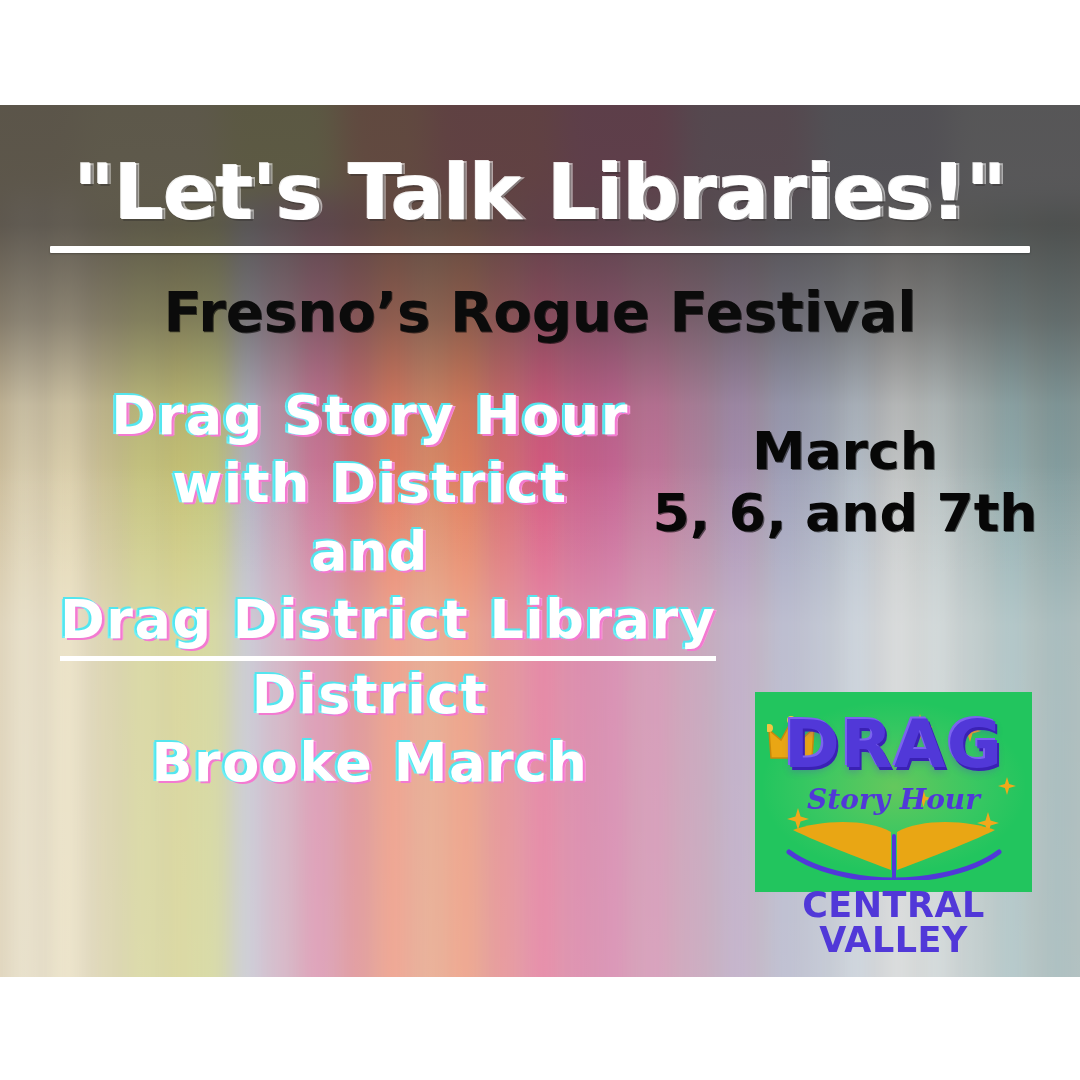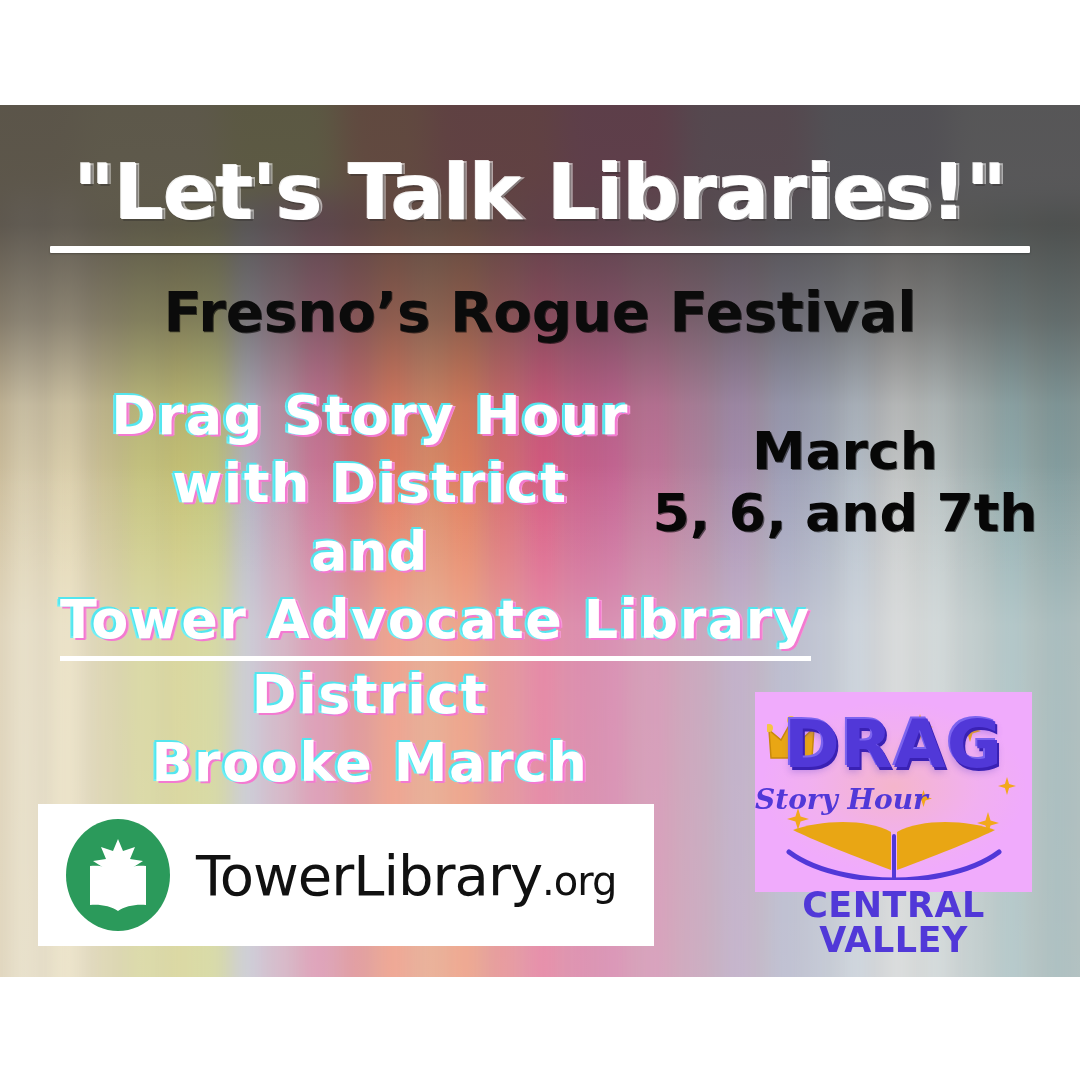--- a/index.html
+++ b/index.html
@@ -119,34 +119,34 @@
   .tl-word{
     font-family:"DejaVu Sans", sans-serif;
     font-size:56px;color:#111111;letter-spacing:-1px;margin-left:26px;
     font-weight:400;white-space:nowrap;
   }
   .tl-word .org{font-size:40px;}
 
   
   .dsh-card{
     position:absolute;left:755px;top:692px;width:277px;height:200px;
-    background:#f0abfc;
+    background:#22c55e;
   }
   .dsh-inner{position:absolute;left:0;top:0;width:277px;height:250px;}
   .dsh-drag{
     position:absolute;left:0;top:20px;width:277px;text-align:center;
     font-family:"DejaVu Sans", sans-serif;font-weight:bold;
     font-size:66px;color:#5138d8;letter-spacing:1px;line-height:1;
     text-shadow:
       -2px -2px 0 #7b63ef, 2px 3px 0 #3a21b4,
       0 5px 7px rgba(90,60,200,.30);
     transform:scaleX(1.02);
   }
   .dsh-sub{
-    position:absolute;left:0;top:94px;width:277px;text-align:left;
+    position:absolute;left:0;top:94px;width:277px;text-align:center;
     font-family:"DejaVu Serif", serif;font-weight:bold;font-style:italic;
     font-size:28px;color:#5138d8;letter-spacing:0px;line-height:1;
   }
   .dsh-valley{
     position:absolute;left:0;top:196px;width:277px;text-align:center;
     font-family:"DejaVu Sans", sans-serif;font-weight:bold;
     font-size:35px;color:#5138d8;letter-spacing:.5px;line-height:1;
   }
   .dsh-book{position:absolute;left:28px;top:126px;width:222px;height:62px;}
   .dsh-crown{position:absolute;left:12px;top:22px;width:58px;height:50px;}
@@ -214,45 +214,30 @@
   <div class="layer">
 
     <div class="title">"Let's Talk Libraries!"</div>
     <div class="title-underline"></div>
     <div class="subtitle">Fresno’s Rogue Festival</div>
 
     <div class="perf" id="perf">
         <div class="ln">Drag Story Hour</div>
         <div class="ln">with District</div>
         <div class="ln">and</div>
-        <div class="ln"><span class="ul">Tower Advocate Library</span></div>
+        <div class="ln"><span class="ul">Drag District Library</span></div>
         <div class="ln">District</div>
         <div class="ln">Brooke March</div>
       </div>
 
     <div class="dates" id="dates">
         <div>March</div>
         <div>5, 6, and 7th</div>
       </div>
 
-    <div class="tl-card">
-      <div class="tl-mark">
-        <div class="disc"></div>
-        <svg width="104" height="112" viewBox="0 0 104 112">
-
-          <polygon fill="#ffffff" points="52,20 57,32 69,28 64,40 77,42 66,49 75,58 62,58 63,70 52,63 41,70 42,58 29,58 38,49 27,42 40,40 35,28 47,32"></polygon>
-
-          <path fill="#ffffff" d="M52,54 C45,48 34,46 24,47 L24,86 C34,85 45,87 52,92 Z"></path>
-          <path fill="#ffffff" d="M52,54 C59,48 70,46 80,47 L80,86 C70,85 59,87 52,92 Z"></path>
-
-          <rect fill="#ffffff" x="50" y="44" width="4" height="20"></rect>
-        </svg>
-      </div>
-      <div class="tl-word"><span>TowerLibrary</span><span class="org">.org</span></div>
-    </div>
 
     <div class="dsh-card">
       <div class="dsh-inner">
         <div class="glow"></div>
 
         <span class="star" style="left:152px;top:22px;">
           <svg width="26" height="26" viewBox="0 0 26 26">
               <path fill="#f2a81b" d="M13 0 L16 10 L26 13 L16 16 L13 26 L10 16 L0 13 L10 10 Z"></path>
             </svg>
         </span>

